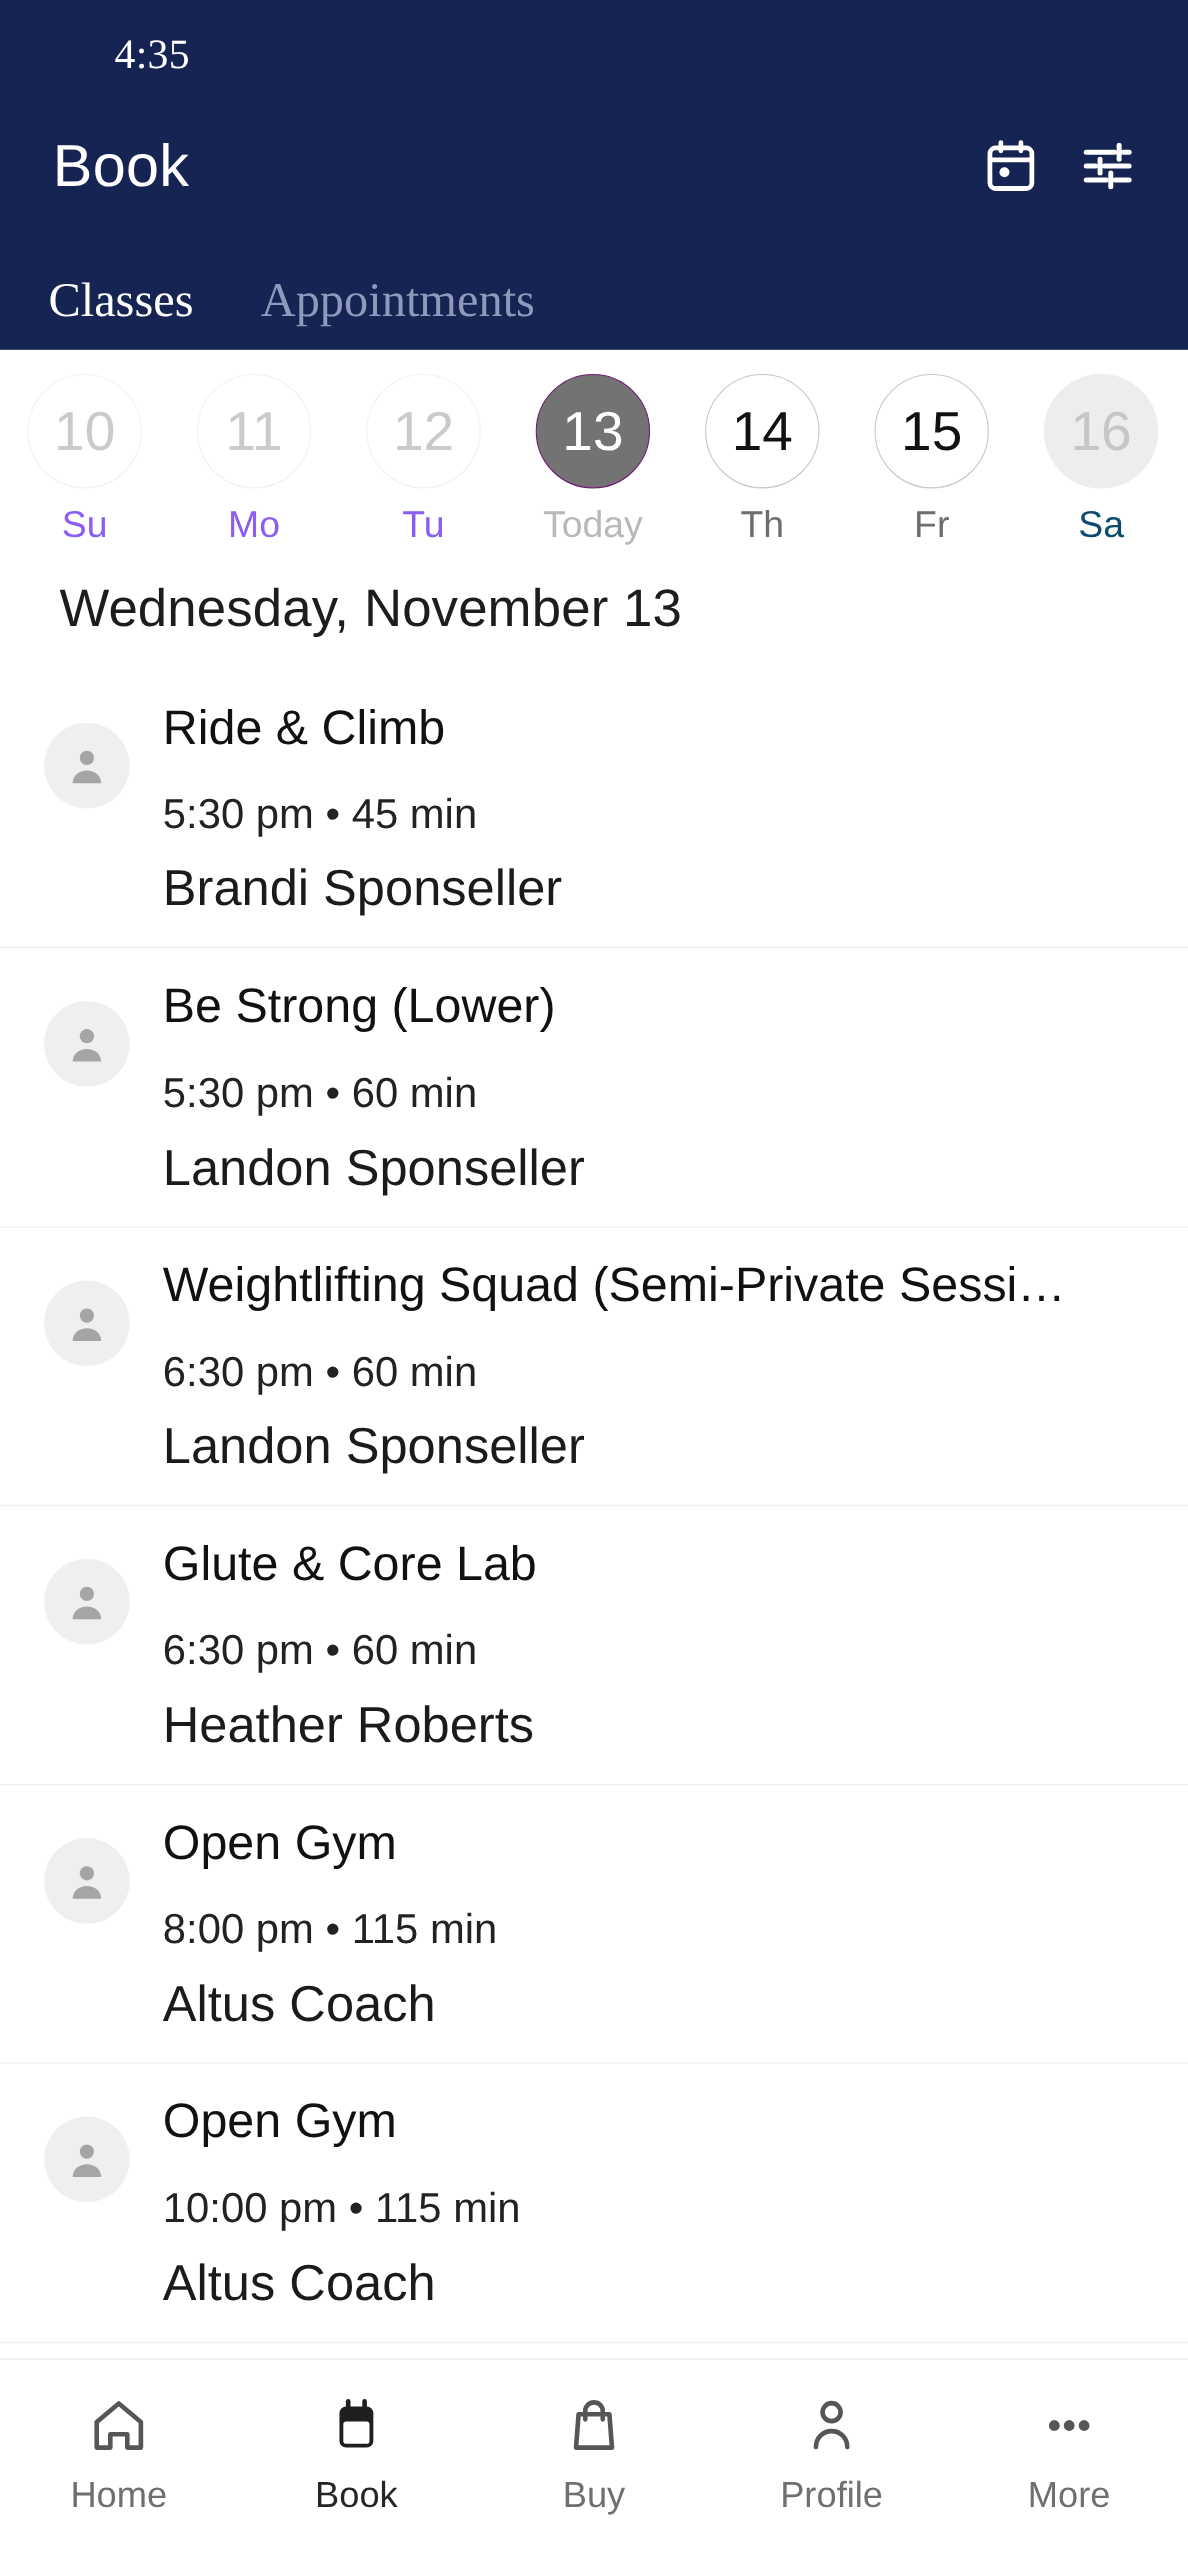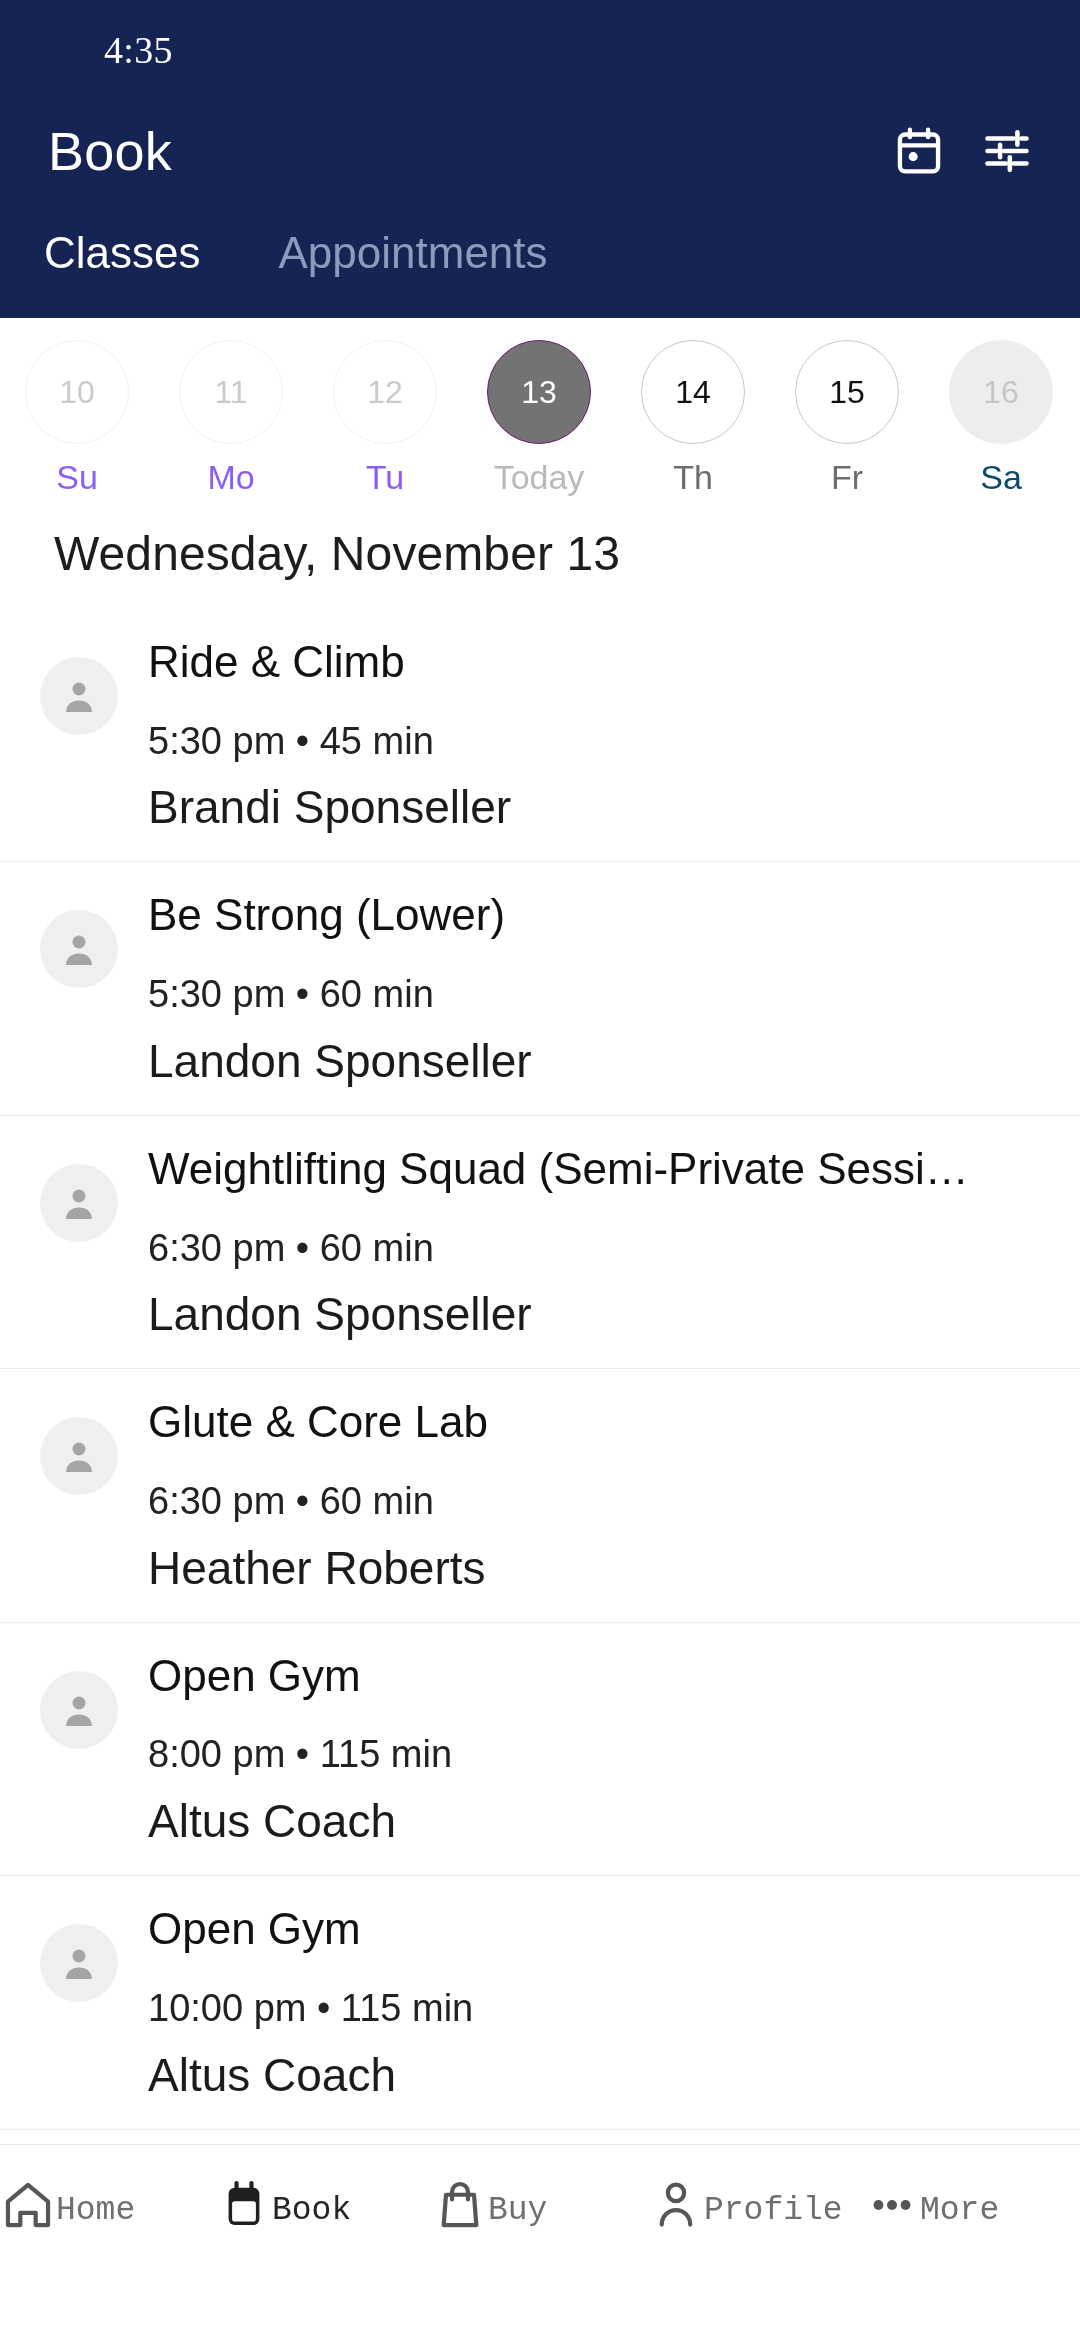--- a/index.html
+++ b/index.html
@@ -51,23 +51,24 @@
   .appbar .actions {
     display:flex; align-items:center; gap:30px;
   }
   .icon-btn {
     width:58px; height:58px;
     display:flex; align-items:center; justify-content:center;
     cursor:pointer;
   }
   .tabsbar {
     height:112px;
-    display:flex; align-items:flex-start;
+    display:flex; align-items:center;
     padding:22px 0 0 30px;
-    gap:50px;
+    gap:33px;
+    font-family:Liberation Serif, serif;
   }
   .tab {
     font-size:44px;
     padding:0 14px;
     cursor:pointer;
     line-height:1.15;
   }
   .tab.active { color:#ffffff; }
   .tab.inactive { color:#8e99bb; }
 
@@ -85,21 +86,21 @@
     width:154px;
     flex:0 0 154px;
     display:flex; flex-direction:column;
     align-items:center;
     cursor:pointer;
   }
   .datecircle {
     width:104px; height:104px;
     border-radius:50%;
     display:flex; align-items:center; justify-content:center;
-    font-size:32px;
+    font-size:50px;
     text-align:right;
   }
   .datecircle.disabled {
     border:1px solid #f1f1f1;
     color:#cacaca;
   }
   .datecircle.normal {
     border:1px solid #c7c7c7;
     color:#111111;
   }
@@ -180,24 +181,23 @@
     height:196px;
     background:#ffffff;
     border-top:1px solid #e8e8e8;
     display:flex;
     align-items:flex-start;
     padding-top:26px;
     z-index:5;
   }
   .navitem {
     flex:1 1 0;
-    display:flex; flex-direction:row;
+    display:flex; flex-direction:column;
     align-items:center;
     cursor:pointer;
-    font-family:Liberation Mono, monospace;
   }
   .navicon { height:68px; display:flex; align-items:center; justify-content:center; }
   .navlabel {
     margin-top:10px;
     font-size:33px;
     color:#6f6f6f;
   }
   .navitem.active .navlabel { color:#252525; }
 
   .homeindicator {

